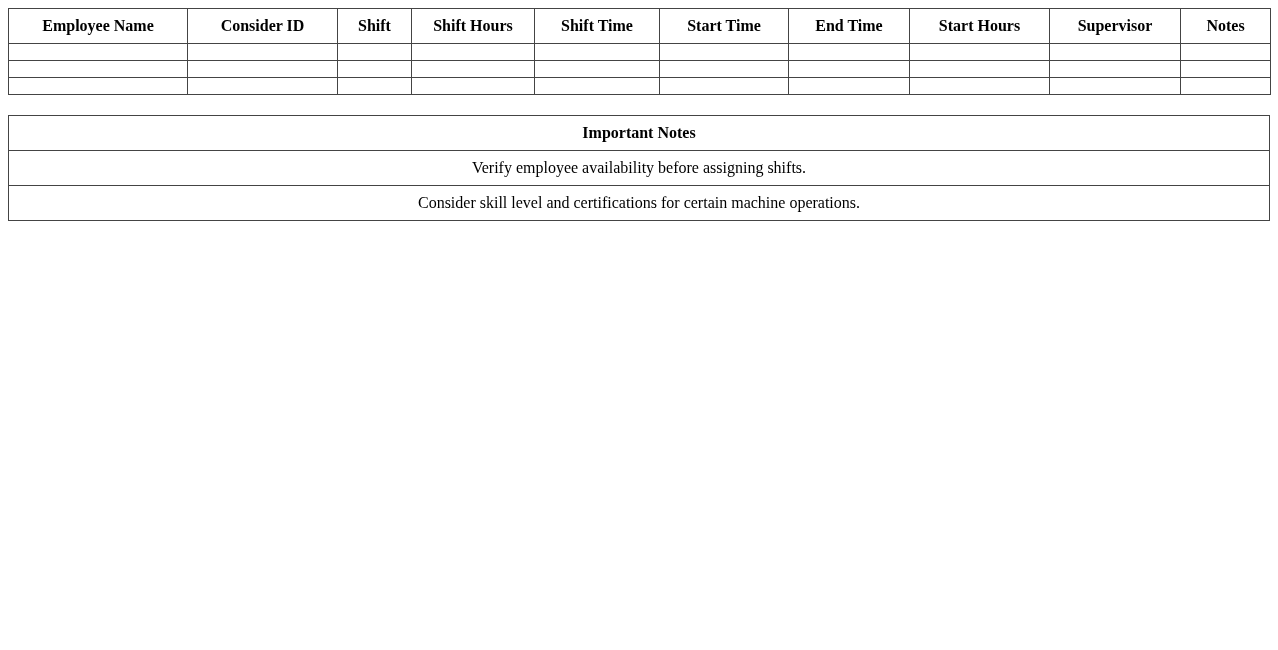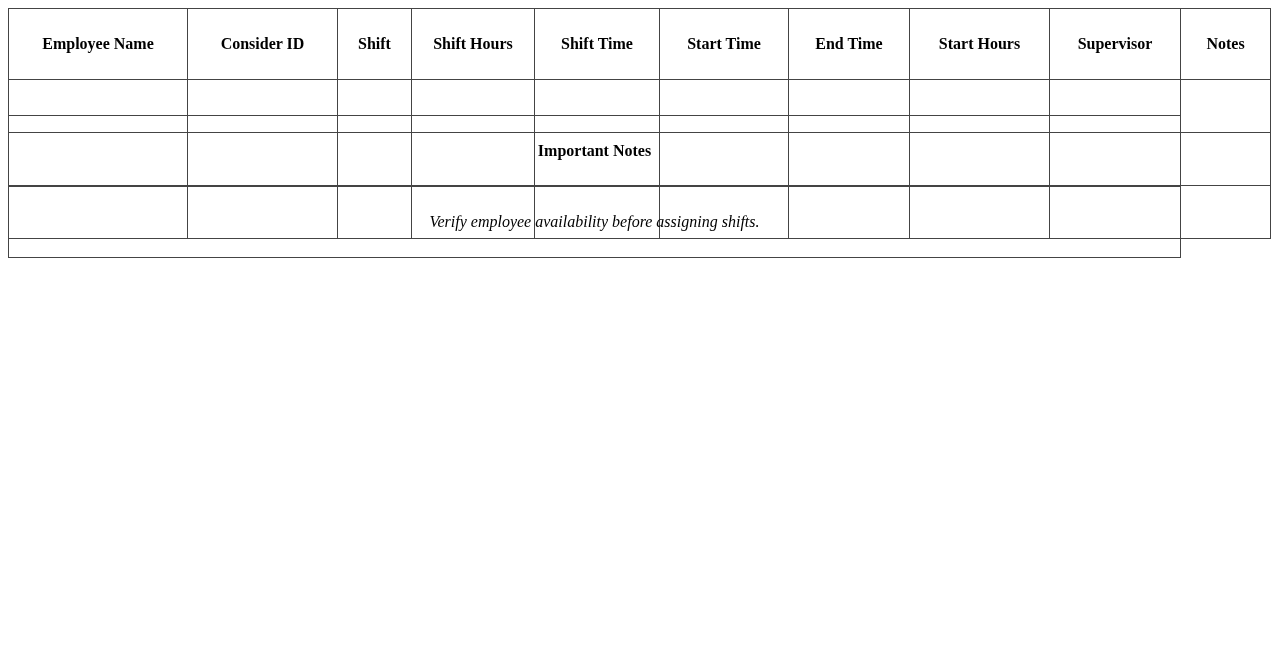--- a/index.html
+++ b/index.html
@@ -1,24 +1,24 @@
 <!DOCTYPE html>
 <html><head>
   <meta charset="utf-8">
   <style>
     html, body { margin: 0; padding: 0; background: #ffffff; }
     body { width: 1278px; height: 650px; font-family: "Liberation Serif", serif; color: #000; font-size: 16px; }
     table { border-collapse: collapse; position: absolute; left: 8px; table-layout: fixed; }
-    td, th { border: 1px solid #444; padding: 18px; }
+    td, th { border: 1px solid #444; padding: 0; }
     #shift-table { top: 8px; width: 1262px; }
     #shift-table th { height: 34px; font-weight: bold; text-align: center; font-size: 16px; }
     #shift-table td { height: 16px; }
-    #notes-table { top: 115px; width: 1173px; }
+    #notes-table { top: 115px; width: 1262px; }
     #notes-table th { height: 34px; font-weight: bold; text-align: center; }
-    #notes-table td { height: 34px; text-align: center; font-style: italic; }
+    #notes-table td { height: 34px; text-align: center; }
   </style>
 </head>
 <body>
 
 <table id="shift-table">
   <colgroup id="shift-cols">
       <col style="width: 179px;">
       <col style="width: 150px;">
       <col style="width: 74px;">
       <col style="width: 123px;">
@@ -86,14 +86,17 @@
 <table id="notes-table">
   <thead>
     <tr>
       <th>Important Notes</th>
     </tr>
   </thead>
   <tbody>
     <tr>
         <td>Verify employee availability before assigning shifts.</td>
       </tr>
+    <tr>
+        <td>Consider skill level and certifications for certain machine operations.</td>
+      </tr>
   </tbody>
 </table>
 
 </body></html>

